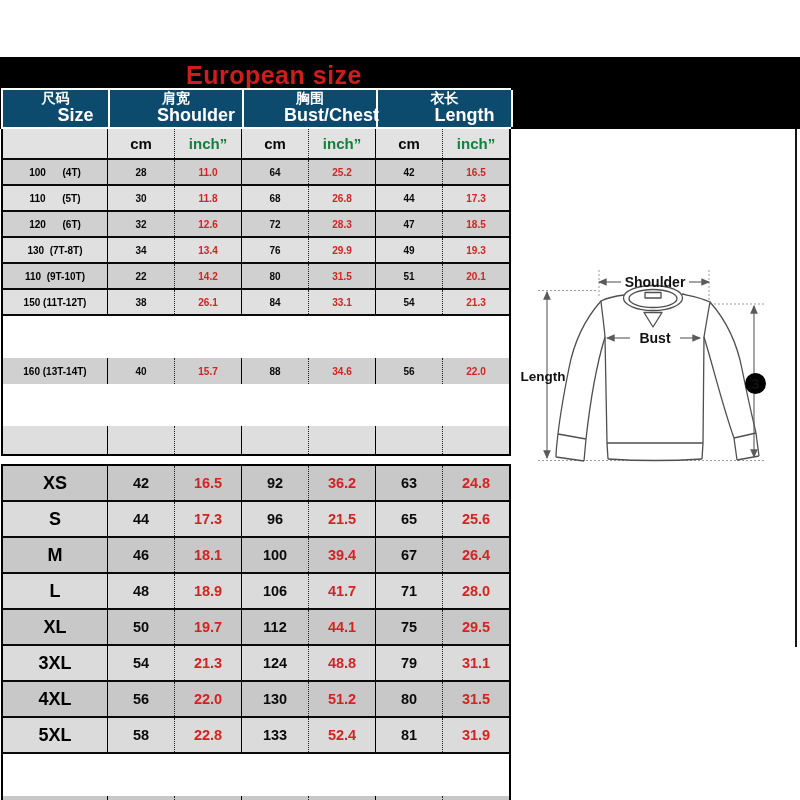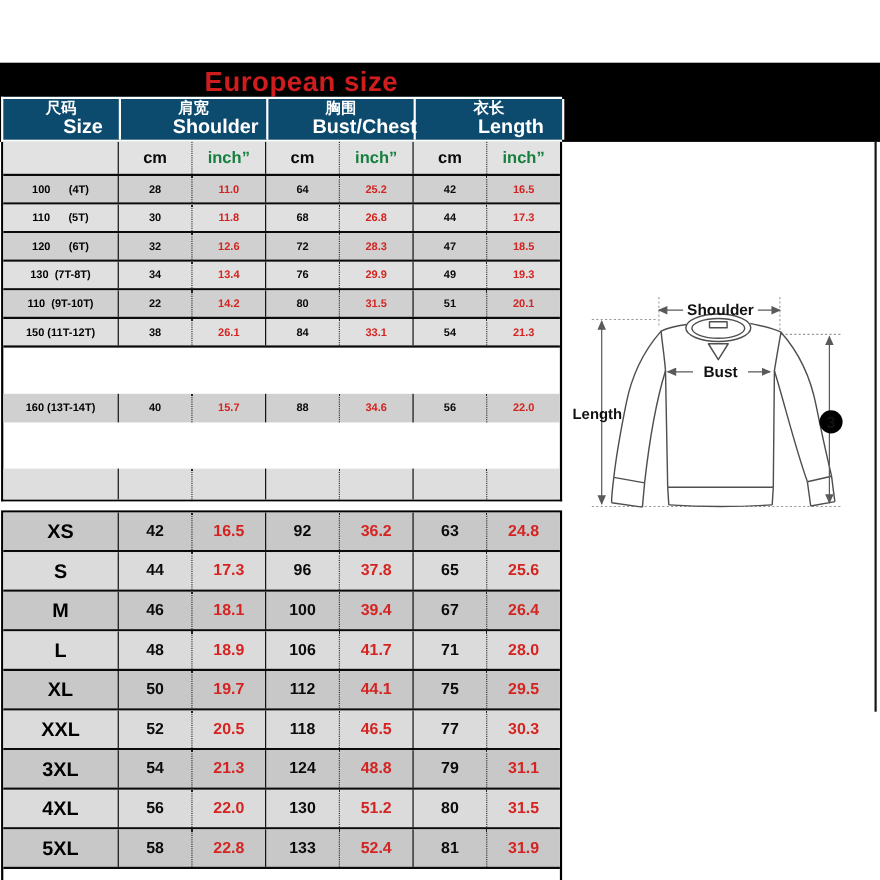--- a/index.html
+++ b/index.html
@@ -197,21 +197,21 @@
           <div class="cell sep-dot v-cm">92</div>
           <div class="cell sep-solid v-inch">36.2</div>
           <div class="cell sep-dot v-cm">63</div>
           <div class="cell v-inch">24.8</div>
         </div>
         <div class="grid trow adult-row">
           <div class="cell sep-solid size-cell">S</div>
           <div class="cell sep-dot v-cm">44</div>
           <div class="cell sep-solid v-inch">17.3</div>
           <div class="cell sep-dot v-cm">96</div>
-          <div class="cell sep-solid v-inch">37.8</div>
+          <div class="cell sep-solid v-inch">21.5</div>
           <div class="cell sep-dot v-cm">65</div>
           <div class="cell v-inch">25.6</div>
         </div>
         <div class="grid trow adult-row">
           <div class="cell sep-solid size-cell">M</div>
           <div class="cell sep-dot v-cm">46</div>
           <div class="cell sep-solid v-inch">18.1</div>
           <div class="cell sep-dot v-cm">100</div>
           <div class="cell sep-solid v-inch">39.4</div>
           <div class="cell sep-dot v-cm">67</div>
@@ -227,29 +227,20 @@
           <div class="cell v-inch">28.0</div>
         </div>
         <div class="grid trow adult-row">
           <div class="cell sep-solid size-cell">XL</div>
           <div class="cell sep-dot v-cm">50</div>
           <div class="cell sep-solid v-inch">19.7</div>
           <div class="cell sep-dot v-cm">112</div>
           <div class="cell sep-solid v-inch">44.1</div>
           <div class="cell sep-dot v-cm">75</div>
           <div class="cell v-inch">29.5</div>
-        </div>
-        <div class="grid trow adult-row">
-          <div class="cell sep-solid size-cell">XXL</div>
-          <div class="cell sep-dot v-cm">52</div>
-          <div class="cell sep-solid v-inch">20.5</div>
-          <div class="cell sep-dot v-cm">118</div>
-          <div class="cell sep-solid v-inch">46.5</div>
-          <div class="cell sep-dot v-cm">77</div>
-          <div class="cell v-inch">30.3</div>
         </div>
         <div class="grid trow adult-row">
           <div class="cell sep-solid size-cell">3XL</div>
           <div class="cell sep-dot v-cm">54</div>
           <div class="cell sep-solid v-inch">21.3</div>
           <div class="cell sep-dot v-cm">124</div>
           <div class="cell sep-solid v-inch">48.8</div>
           <div class="cell sep-dot v-cm">79</div>
           <div class="cell v-inch">31.1</div>
         </div>

